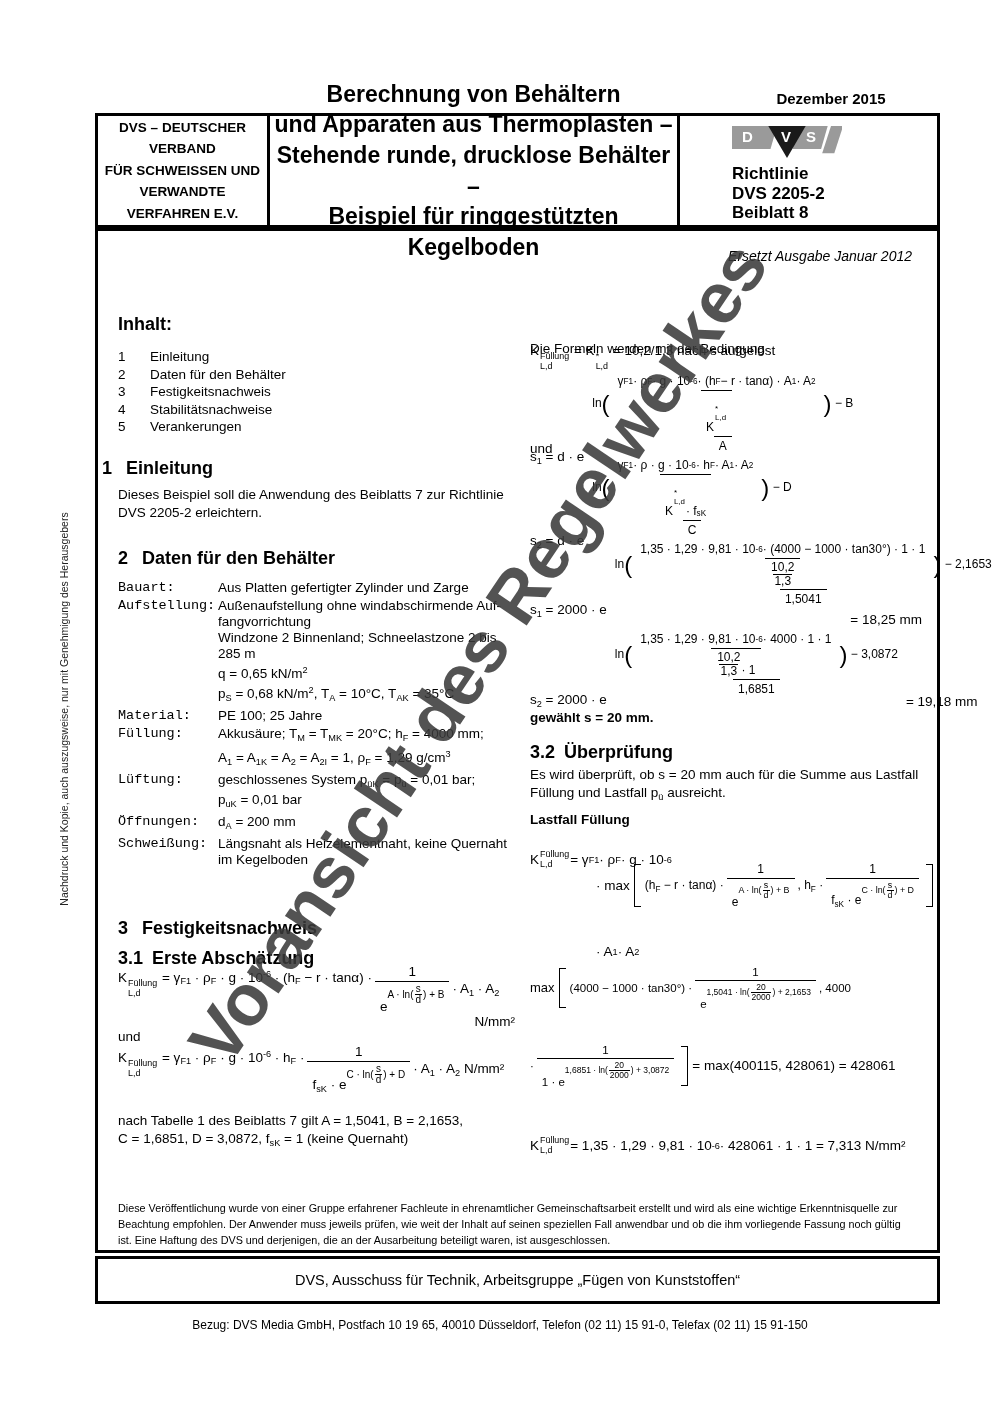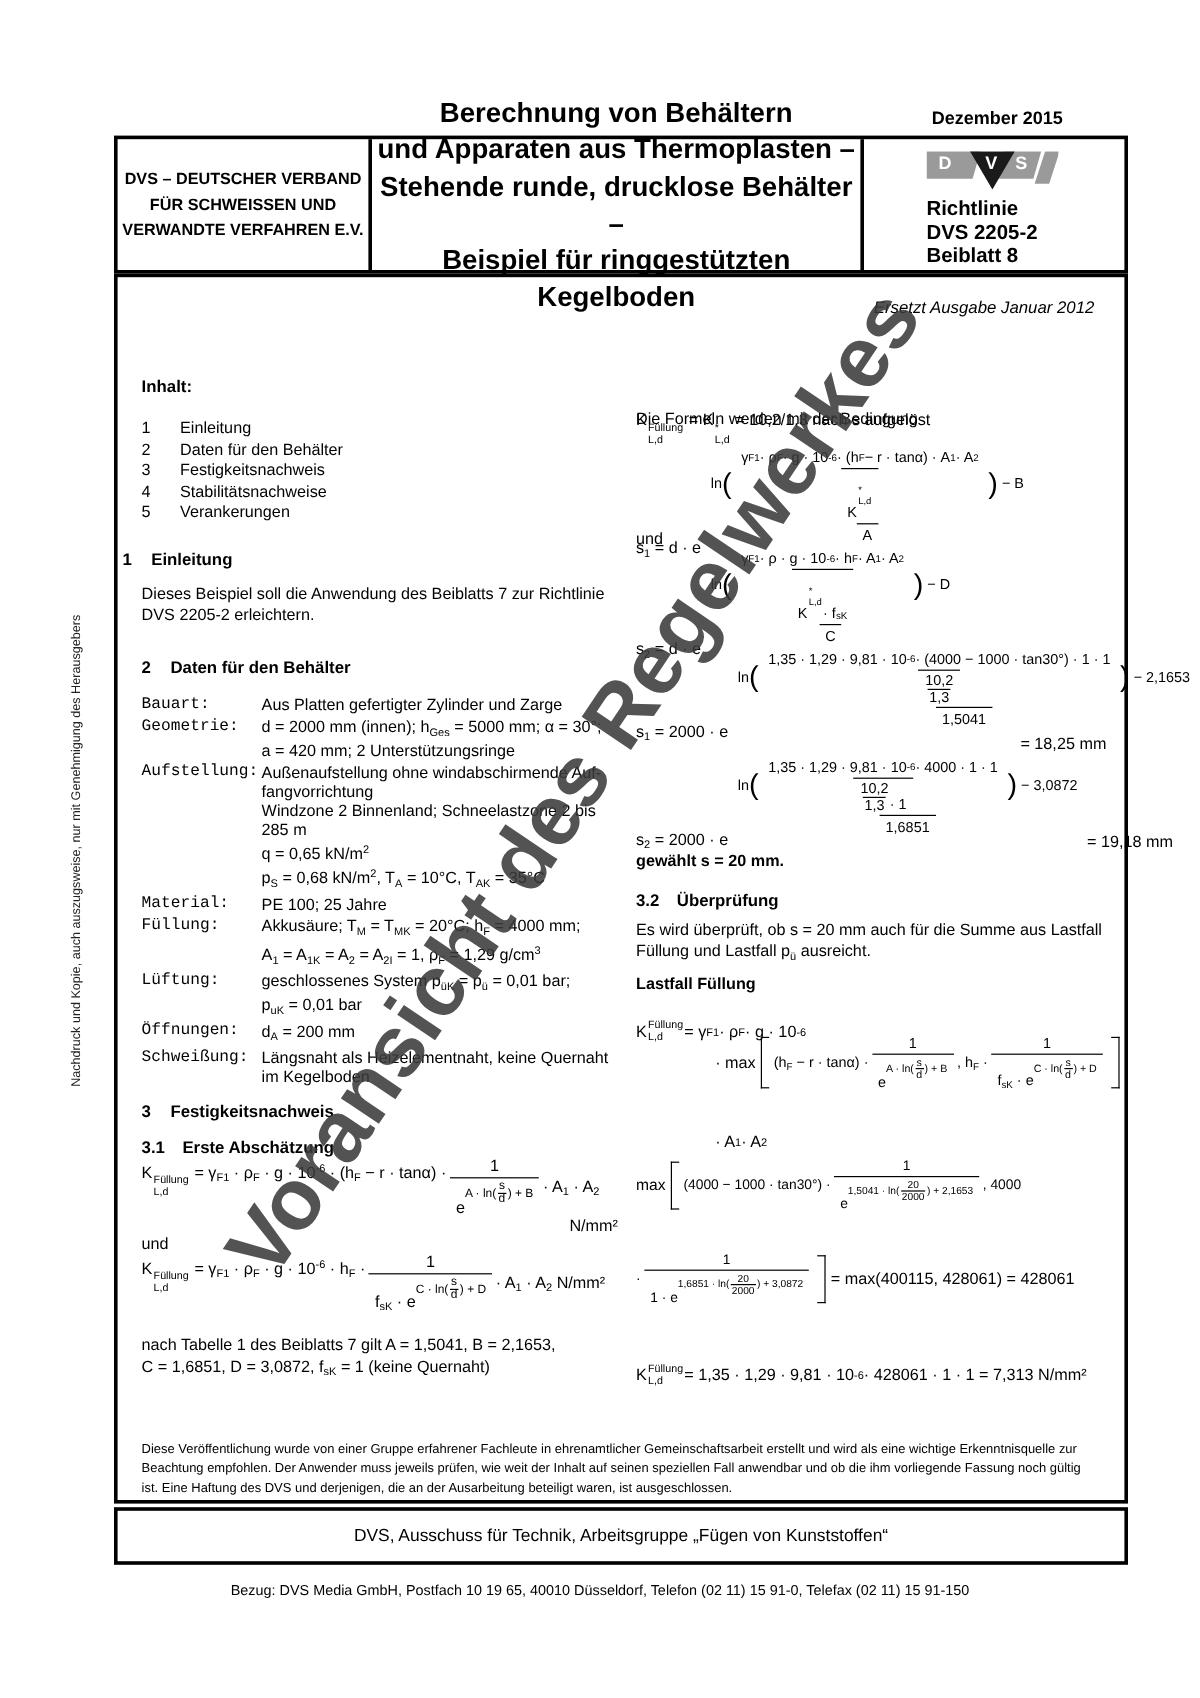--- a/index.html
+++ b/index.html
@@ -28,40 +28,40 @@
   .expfrac{margin-bottom:13px;}
   .lbk,.rbk{width:6px;align-self:stretch;margin:2px 4px;}
   .lbk{border-left:1.6px solid #000;border-top:1.6px solid #000;border-bottom:1.6px solid #000;}
   .rbk{border-right:1.6px solid #000;border-top:1.6px solid #000;border-bottom:1.6px solid #000;}
   .fs{font-size:13.5px;}
   .fsm{font-size:12px;}
   .fxs{font-size:11.5px;}
   
   .hdr{left:95px;top:113px;width:845px;height:115px;border:3px solid #000;display:flex;box-sizing:border-box;}
   .hdr-cell{box-sizing:border-box;height:100%;}
-  .hdr-org{width:212px;border-right:3px solid #000;display:flex;flex-direction:column;
+  .hdr-org{width:172px;border-right:3px solid #000;display:flex;flex-direction:column;
            justify-content:center;align-items:center;font-size:13.5px;font-weight:bold;line-height:1.6;text-align:center;}
   .hdr-title{width:410px;border-right:3px solid #000;display:flex;flex-direction:column;
              justify-content:center;align-items:center;font-size:23px;font-weight:bold;line-height:1.33;text-align:center;}
   .hdr-doc{flex:1;position:relative;}
   .doc-lines{position:absolute;left:52px;top:48px;font-size:17px;font-weight:bold;line-height:19.5px;}
   
   .logo{position:absolute;left:52px;top:10px;width:110px;height:32px;}
   .logo i{position:absolute;font-style:normal;}
   .lg-left{left:0;top:0;width:110px;height:32px;background:#9a9a9a;
            clip-path:polygon(0 0,41% 0,35% 72%,0 72%);}
   .lg-right{left:0;top:0;width:110px;height:32px;background:#9a9a9a;
             clip-path:polygon(59% 0,87% 0,81% 72%,55% 72%);}
   .lg-slash{left:0;top:0;width:110px;height:32px;background:#9a9a9a;
             clip-path:polygon(90% 0,101% 0,93% 85%,82% 85%);}
   .lg-tri{left:0;top:0;width:110px;height:32px;background:#1a1a1a;
           clip-path:polygon(33% 0,67% 0,50% 100%);}
   .lg-letter{color:#fff;font-weight:bold;font-size:15px;top:2px;}
   
-  .shead{font-weight:bold;font-size:14px;white-space:nowrap;}
+  .shead{font-weight:bold;font-size:18px;white-space:nowrap;}
   .shead-num{display:inline-block;min-width:24px;}
   .shead-num.w{min-width:34px;}
   .toc-row{display:flex;font-size:13.5px;line-height:17.6px;}
   .toc-num{width:32px;flex:none;}
   .body-text{font-size:13.5px;line-height:18px;}
   .drow{display:flex;margin-bottom:2px;font-size:13.5px;}
   .dlabel{width:100px;flex:none;line-height:16px;font-family:Liberation Mono, monospace;}
   .dval{flex:1;}
   .dval>div{line-height:16px;white-space:nowrap;}
   
@@ -152,27 +152,20 @@
   <div class="abs shead" style="left:118px;top:548px;">
     <span class="shead-num">2</span><span>Daten für den Behälter</span>
   </div>
 
   <div class="abs" style="left:118px;top:580px;width:400px;">
     <div class="drow">
       <span class="dlabel">Bauart:</span>
       <div class="dval">
           <div><span>Aus Platten gefertigter Zylinder und Zarge</span></div>
         </div>
-    </div>
-    <div class="drow">
-      <span class="dlabel">Geometrie:</span>
-      <div class="dval">
-        <div><span>d = 2000 mm (innen); h</span><span class="tok-sub">Ges</span><span> = 5000 mm; α = 30°;</span></div>
-        <div><span>a = 420 mm; 2 Unterstützungsringe</span></div>
-      </div>
     </div>
     <div class="drow">
       <span class="dlabel">Aufstellung:</span>
       <div class="dval">
         <div><span>Außenaufstellung ohne windabschirmende Auf-</span></div>
         <div><span>fangvorrichtung</span></div>
         <div><span>Windzone 2 Binnenland; Schneelastzone 2 bis</span></div>
         <div><span>285 m</span></div>
         <div><span>q = 0,65 kN/m</span><span class="tok-sup">2</span></div>
         <div><span>p</span><span class="tok-sub">S</span><span> = 0,68 kN/m</span><span class="tok-sup">2</span><span>, T</span><span class="tok-sub">A</span><span> = 10°C, T</span><span class="tok-sub">AK</span><span> = 35°C</span></div>

